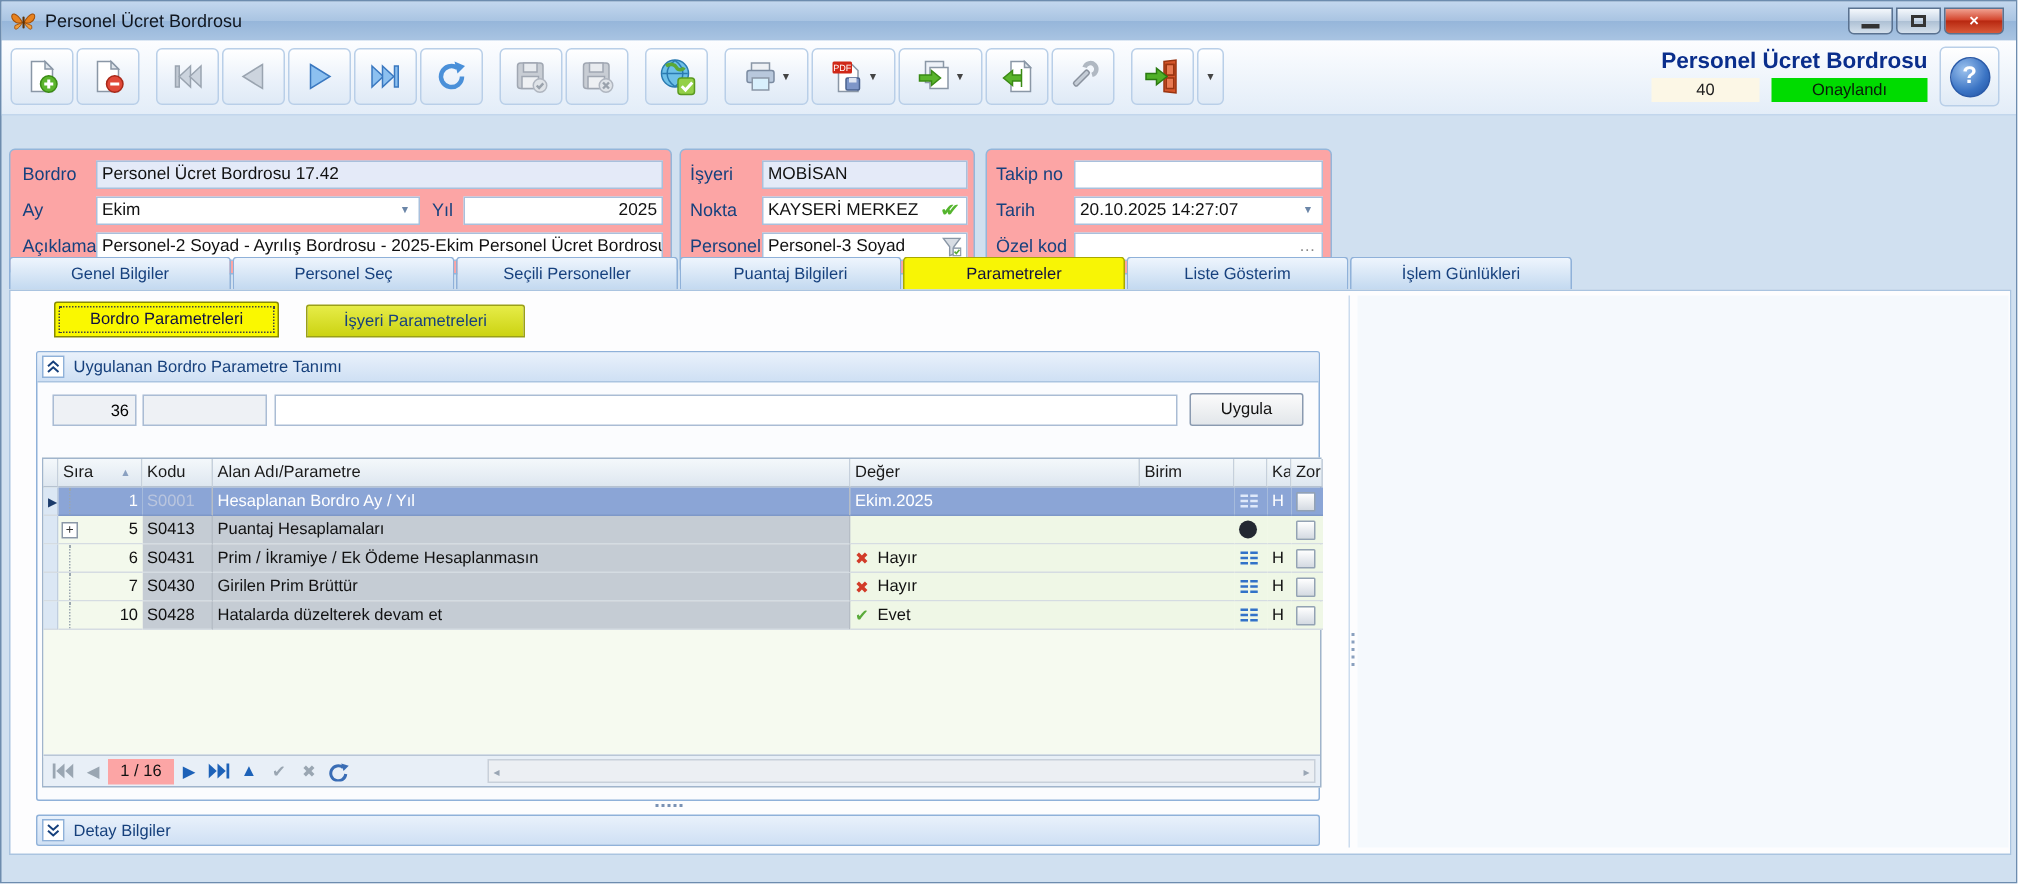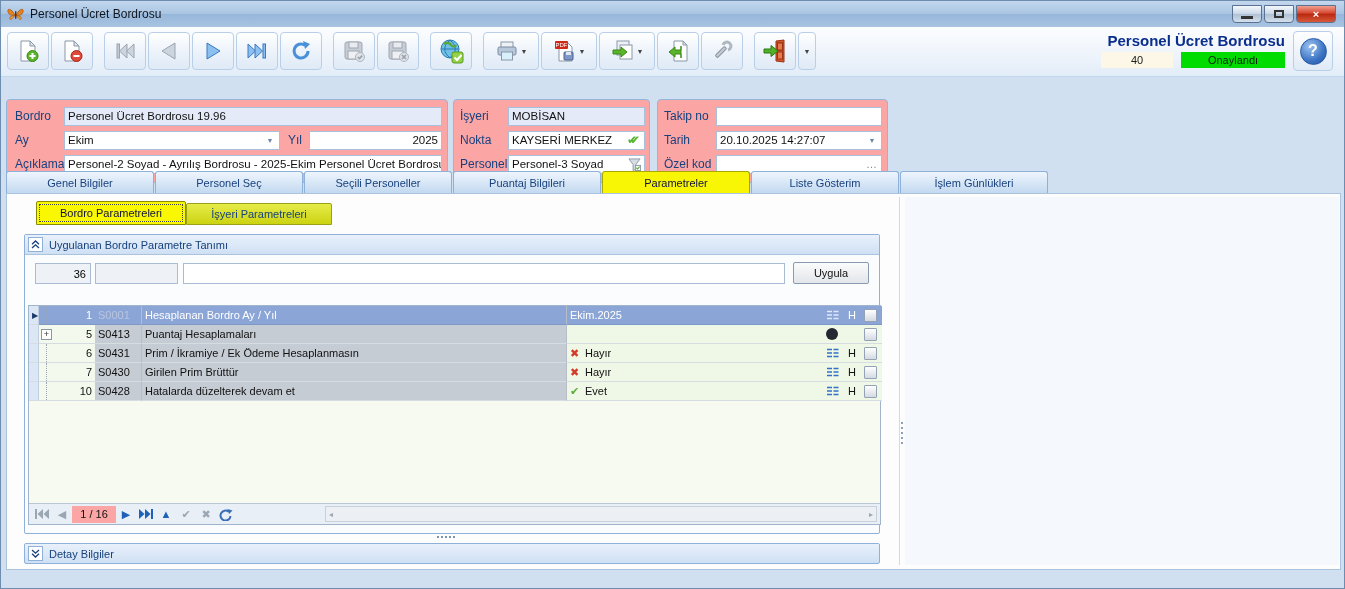--- a/index.html
+++ b/index.html
@@ -61,21 +61,21 @@
     display:flex; align-items:center; justify-content:center; }
   .tab.active { background:#f8f505; border-color:#a8a800; color:#101040; }
 
   
   .content { position:absolute; left:5px; top:192px; width:1335px; height:377px; background:#fdfdfe; border:1px solid #aac4e0; }
   .vsplit { position:absolute; left:892px; top:3px; width:5px; height:368px; border-left:1px solid #ccdcee; }
   .vdots { position:absolute; left:1px; top:222px; width:3px; }
   .vdots i { display:block; width:2px; height:2px; background:#8aa0be; margin:3px 0; }
   .rightpane { position:absolute; left:898px; top:3px; width:434px; height:368px; background:#f5f9fd; }
 
-  .subtabs { position:absolute; left:13px; top:7px; display:flex; align-items:flex-end; gap:0;padding-left:16px; }
+  .subtabs { position:absolute; left:13px; top:7px; display:flex; align-items:flex-end; gap:18px;padding-left:16px; }
   .stab { width:146px; height:22px; border:1px solid #9aa018; border-radius:2px 2px 0 0;
     background:linear-gradient(#e6ec48,#ccd312); font-size:11px; color:#17417e;
     display:flex; align-items:center; justify-content:center; }
   .stab.active { width:150px; height:24px; background:#faf800; border-color:#888a00;
     outline:1px dotted #444; outline-offset:-4px; color:#101040; }
 
   .panel { position:absolute; left:17px; top:40px; width:856px; height:300px; border:1px solid #8fb1d9; border-radius:2px; background:#fbfcfe; }
   .phead { height:20px; background:linear-gradient(#e9f1fb,#cfe0f4); border-bottom:1px solid #aac4e0;
     display:flex; align-items:center; font-size:11px; color:#16407c; }
   .colbtn { width:15px; height:15px; border:1px solid #8fb1d9; background:#fff; margin:0 6px 0 3px;
@@ -291,21 +291,21 @@
     <div class="hdr-title">Personel Ücret Bordrosu</div>
     <div class="hdr-recno">40</div>
     <div class="hdr-status">Onaylandı</div>
     <div class="help-btn">
       <div class="help-circ">?</div>
     </div>
   </div>
 
   <div class="grp g1">
     <span class="flabel" style="left:8px;top:9px">Bordro</span>
-    <div class="field ro" style="left:57px;top:7px;width:378px">Personel Ücret Bordrosu 19.96</div>
+    <div class="field ro" style="left:57px;top:7px;width:378px">Personel Ücret Bordrosu 17.42</div>
     <span class="flabel" style="left:8px;top:33px">Ay</span>
     <div class="field combofield" style="left:57px;top:31px;width:216px">
       <span class="val">Ekim</span>
       <span class="dd">▼</span>
     </div>
     <span class="flabel" style="left:281px;top:33px">Yıl</span>
     <div class="field num" style="left:302px;top:31px;width:133px">2025</div>
     <span class="flabel" style="left:8px;top:57px">Açıklama</span>
     <div class="field" style="left:57px;top:55px;width:378px">Personel-2 Soyad - Ayrılış Bordrosu - 2025-Ekim Personel Ücret Bordrosu</div>
   </div>
@@ -370,20 +370,34 @@
         </div>
         <span>Uygulanan Bordro Parametre Tanımı</span>
       </div>
 
       <input class="fin gray" style="left: 10px; top: 28px; width: 56px; text-align: right;" readonly="" value="36">
       <input class="fin gray" style="left: 70px; top: 28px; width: 83px;" readonly="" value="">
       <input class="fin" style="left: 158px; top: 28px; width: 602px;" readonly="" value="">
       <button class="uygula">Uygula</button>
 
       <div class="grid">
+        <div class="grow ghead">
+          <div class="gc c-ind"></div>
+          <div class="gc c-sira">
+            <span>Sıra</span>
+            <span class="sortasc">▲</span>
+          </div>
+          <div class="gc c-kodu">Kodu</div>
+          <div class="gc c-alan">Alan Adı/Parametre</div>
+          <div class="gc c-deger">Değer</div>
+          <div class="gc c-birim">Birim</div>
+          <div class="gc c-lic"></div>
+          <div class="gc c-ka">Ka</div>
+          <div class="gc c-zor">Zor</div>
+        </div>
 
         <div class="grow brow sel">
           <div class="gc c-ind">
               <span class="rowind">▶</span>
             </div>
           <div class="gc c-sira">
               <span class="guide"></span>
               <span>1</span>
             </div>
           <div class="gc c-kodu">S0001</div>

